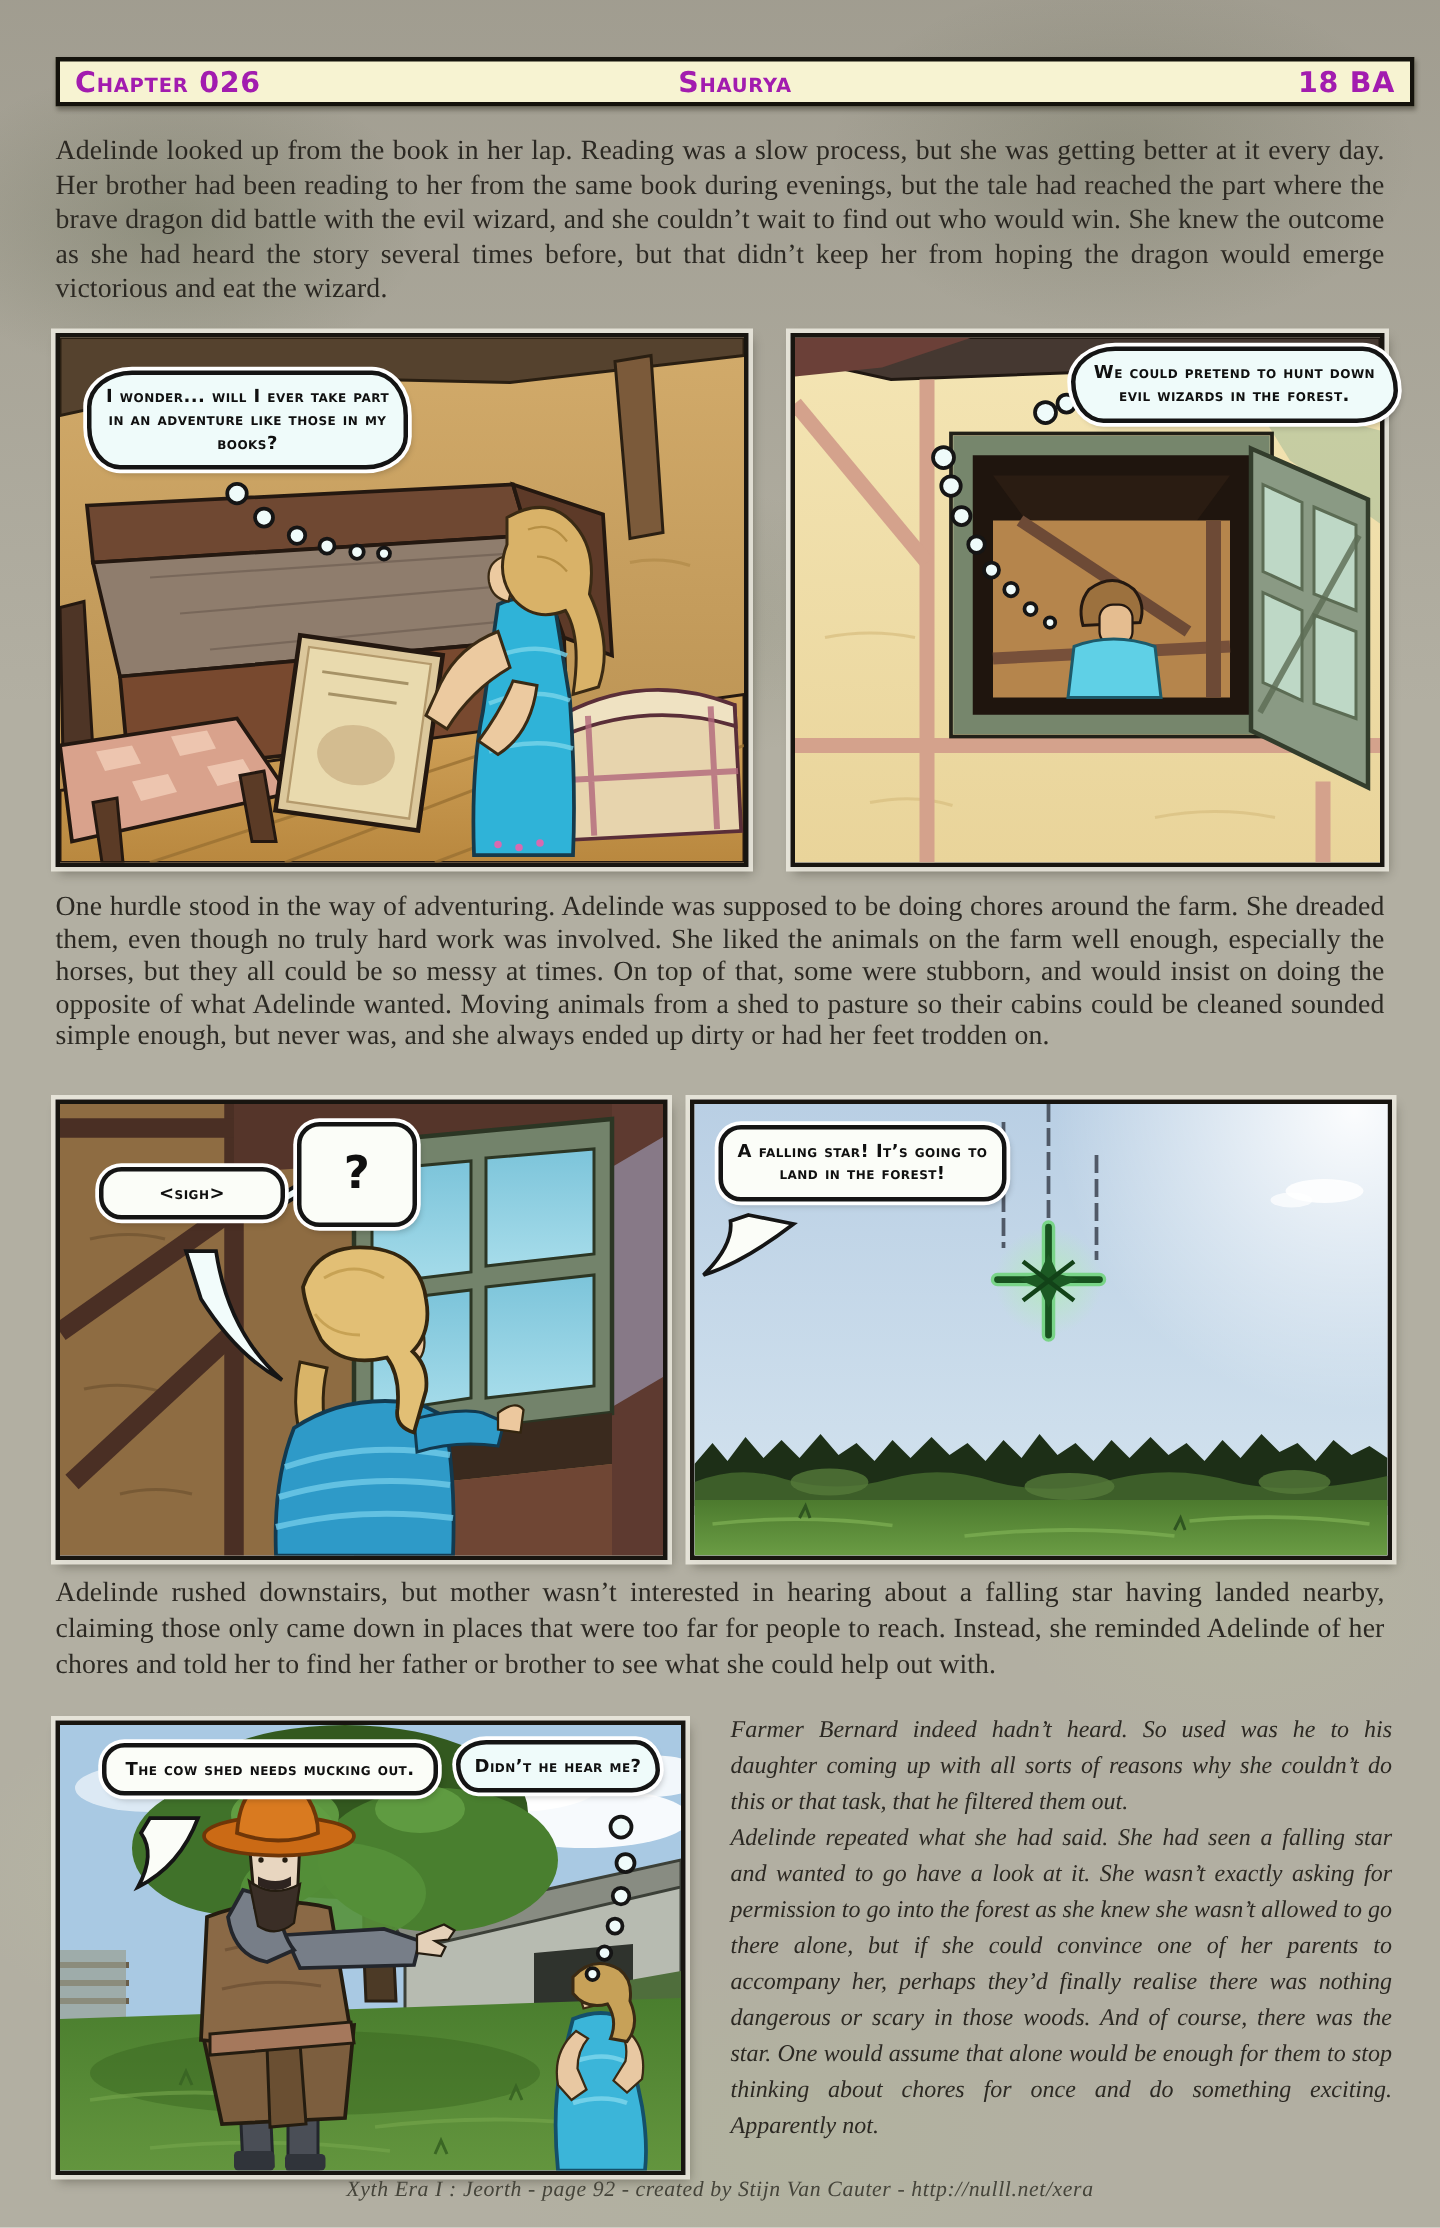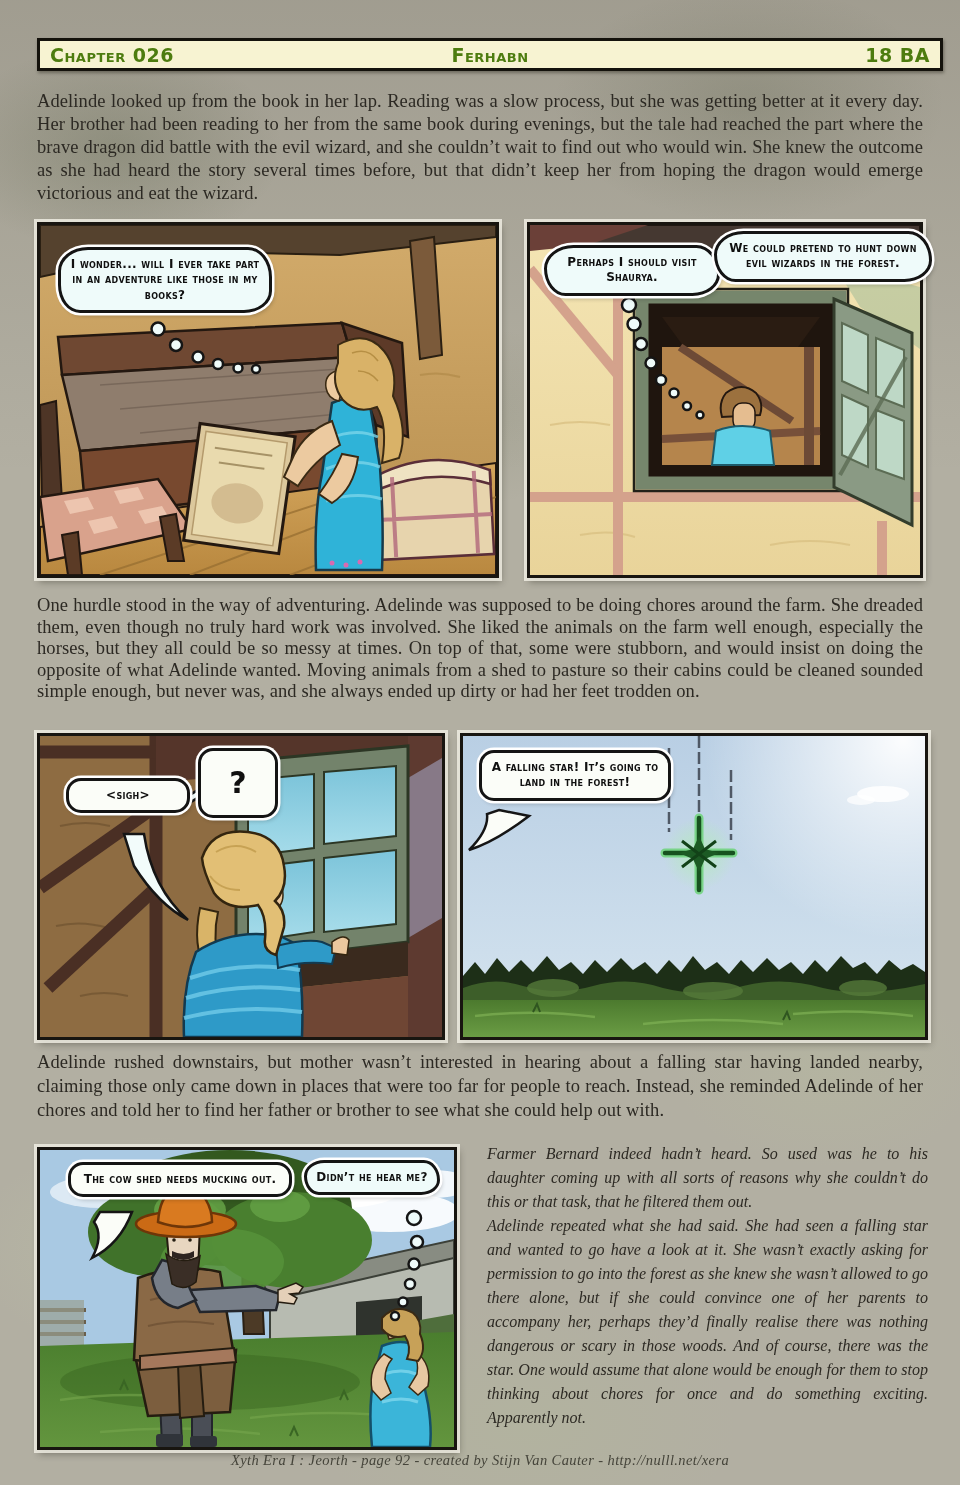--- a/index.html
+++ b/index.html
@@ -15,21 +15,21 @@
       radial-gradient(ellipse 220px 130px at 48% 28%, rgba(84,94,58,.12), transparent 70%),
       radial-gradient(ellipse 260px 160px at 16% 84%, rgba(196,206,168,.30), transparent 70%),
       radial-gradient(ellipse 220px 140px at 86% 72%, rgba(186,196,156,.24), transparent 70%),
       radial-gradient(ellipse 300px 180px at 55% 96%, rgba(178,190,150,.25), transparent 70%);
   }
   .chapter-bar{position:absolute;left:37px;top:38px;width:880px;height:27px;
     background:#f7f3d2;border:3px solid #14120c;display:grid;
     grid-template-columns:1fr auto 1fr;align-items:center;padding:0 10px;
     box-shadow:1px 2px 3px rgba(30,28,18,.4);}
   .chapter-bar span{font-family:"DejaVu Sans",sans-serif;font-weight:bold;
-    font-variant:small-caps;font-size:19px;color:#4d7c0f;letter-spacing:.5px;white-space:nowrap;}
+    font-variant:small-caps;font-size:19px;color:#a21caf;letter-spacing:.5px;white-space:nowrap;}
   .chapter-bar .c-left{text-align:left}.chapter-bar .c-mid{text-align:center}.chapter-bar .c-right{text-align:right}
   .para{position:absolute;color:#2c2923;font-size:18.5px;line-height:23px;
     text-align:justify;letter-spacing:.1px;}
   .panel{position:absolute;border:3px solid #181510;background:#fff;
     box-shadow:0 0 0 3px rgba(238,236,226,.85), 2px 4px 7px rgba(35,33,22,.4);}
   .panel svg{display:block;width:100%;height:100%;}
   .bubble{position:absolute;font-family:"DejaVu Sans",sans-serif;font-weight:bold;
     font-variant:small-caps;font-size:12px;line-height:1.28;color:#101010;
     text-align:center;padding:7px 9px;letter-spacing:.3px;}
   .thought{background:#effbfa;border:3px solid #141414;
@@ -43,21 +43,21 @@
   .credit{position:absolute;left:0;top:1452px;width:960px;text-align:center;
     font-style:italic;font-size:14.5px;color:#45443a;letter-spacing:.4px;}
 </style>
 </head>
 <body>
 
 <div class="page">
 
   <div class="chapter-bar">
     <span class="c-left">Chapter 026</span>
-    <span class="c-mid">Ferhabn</span>
+    <span class="c-mid">Shaurya</span>
     <span class="c-right">18 BA</span>
   </div>
 
   <div class="para" style="left:37px;top:90px;width:886px;">Adelinde looked up from the book in her lap. Reading was a slow process, but she was getting better at it every day. Her brother had been reading to her from the same book during evenings, but the tale had reached the part where the brave dragon did battle with the evil wizard, and she couldn’t wait to find out who would win. She knew the outcome as she had heard the story several times before, but that didn’t keep her from hoping the dragon would emerge victorious and eat the wizard.</div>
 
   <div class="panel" style="left:37px;top:222px;width:456px;height:350px;">
     <svg viewBox="0 0 456 350" preserveAspectRatio="none">
       <defs>
         <linearGradient id="strawA" x1="0" y1="0" x2="0" y2="1">
           <stop offset="0" stop-color="#d2ab6b"></stop>
@@ -165,21 +165,20 @@
           <circle cx="111" cy="119" r="6"></circle>
         <circle cx="121" cy="138" r="5.5"></circle>
           <circle cx="131" cy="155" r="5"></circle>
           <circle cx="144" cy="168" r="4.5"></circle>
         <circle cx="157" cy="181" r="4"></circle>
           <circle cx="170" cy="190" r="3.5"></circle>
         <circle cx="167" cy="50" r="7"></circle>
           <circle cx="181" cy="44" r="6"></circle>
       </g>
     </svg>
-    <div class="bubble thought" style="left:14px;top:20px;width:152px;">Perhaps I should visit Shaurya.</div>
     <div class="bubble thought" style="left:184px;top:6px;width:194px;">We could pretend to hunt down evil wizards in the forest.</div>
   </div>
 
   <div class="para" style="left:37px;top:595px;width:886px;line-height:21.5px;">One hurdle stood in the way of adventuring. Adelinde was supposed to be doing chores around the farm. She dreaded them, even though no truly hard work was involved. She liked the animals on the farm well enough, especially the horses, but they all could be so messy at times. On top of that, some were stubborn, and would insist on doing the opposite of what Adelinde wanted. Moving animals from a shed to pasture so their cabins could be cleaned sounded simple enough, but never was, and she always ended up dirty or had her feet trodden on.</div>
 
   <div class="panel" style="left:37px;top:733px;width:402px;height:301px;">
     <svg viewBox="0 0 402 301" preserveAspectRatio="none">
       <defs>
         <linearGradient id="skyC" x1="0" y1="0" x2="0" y2="1">
           <stop offset="0" stop-color="#7cc4da"></stop>

